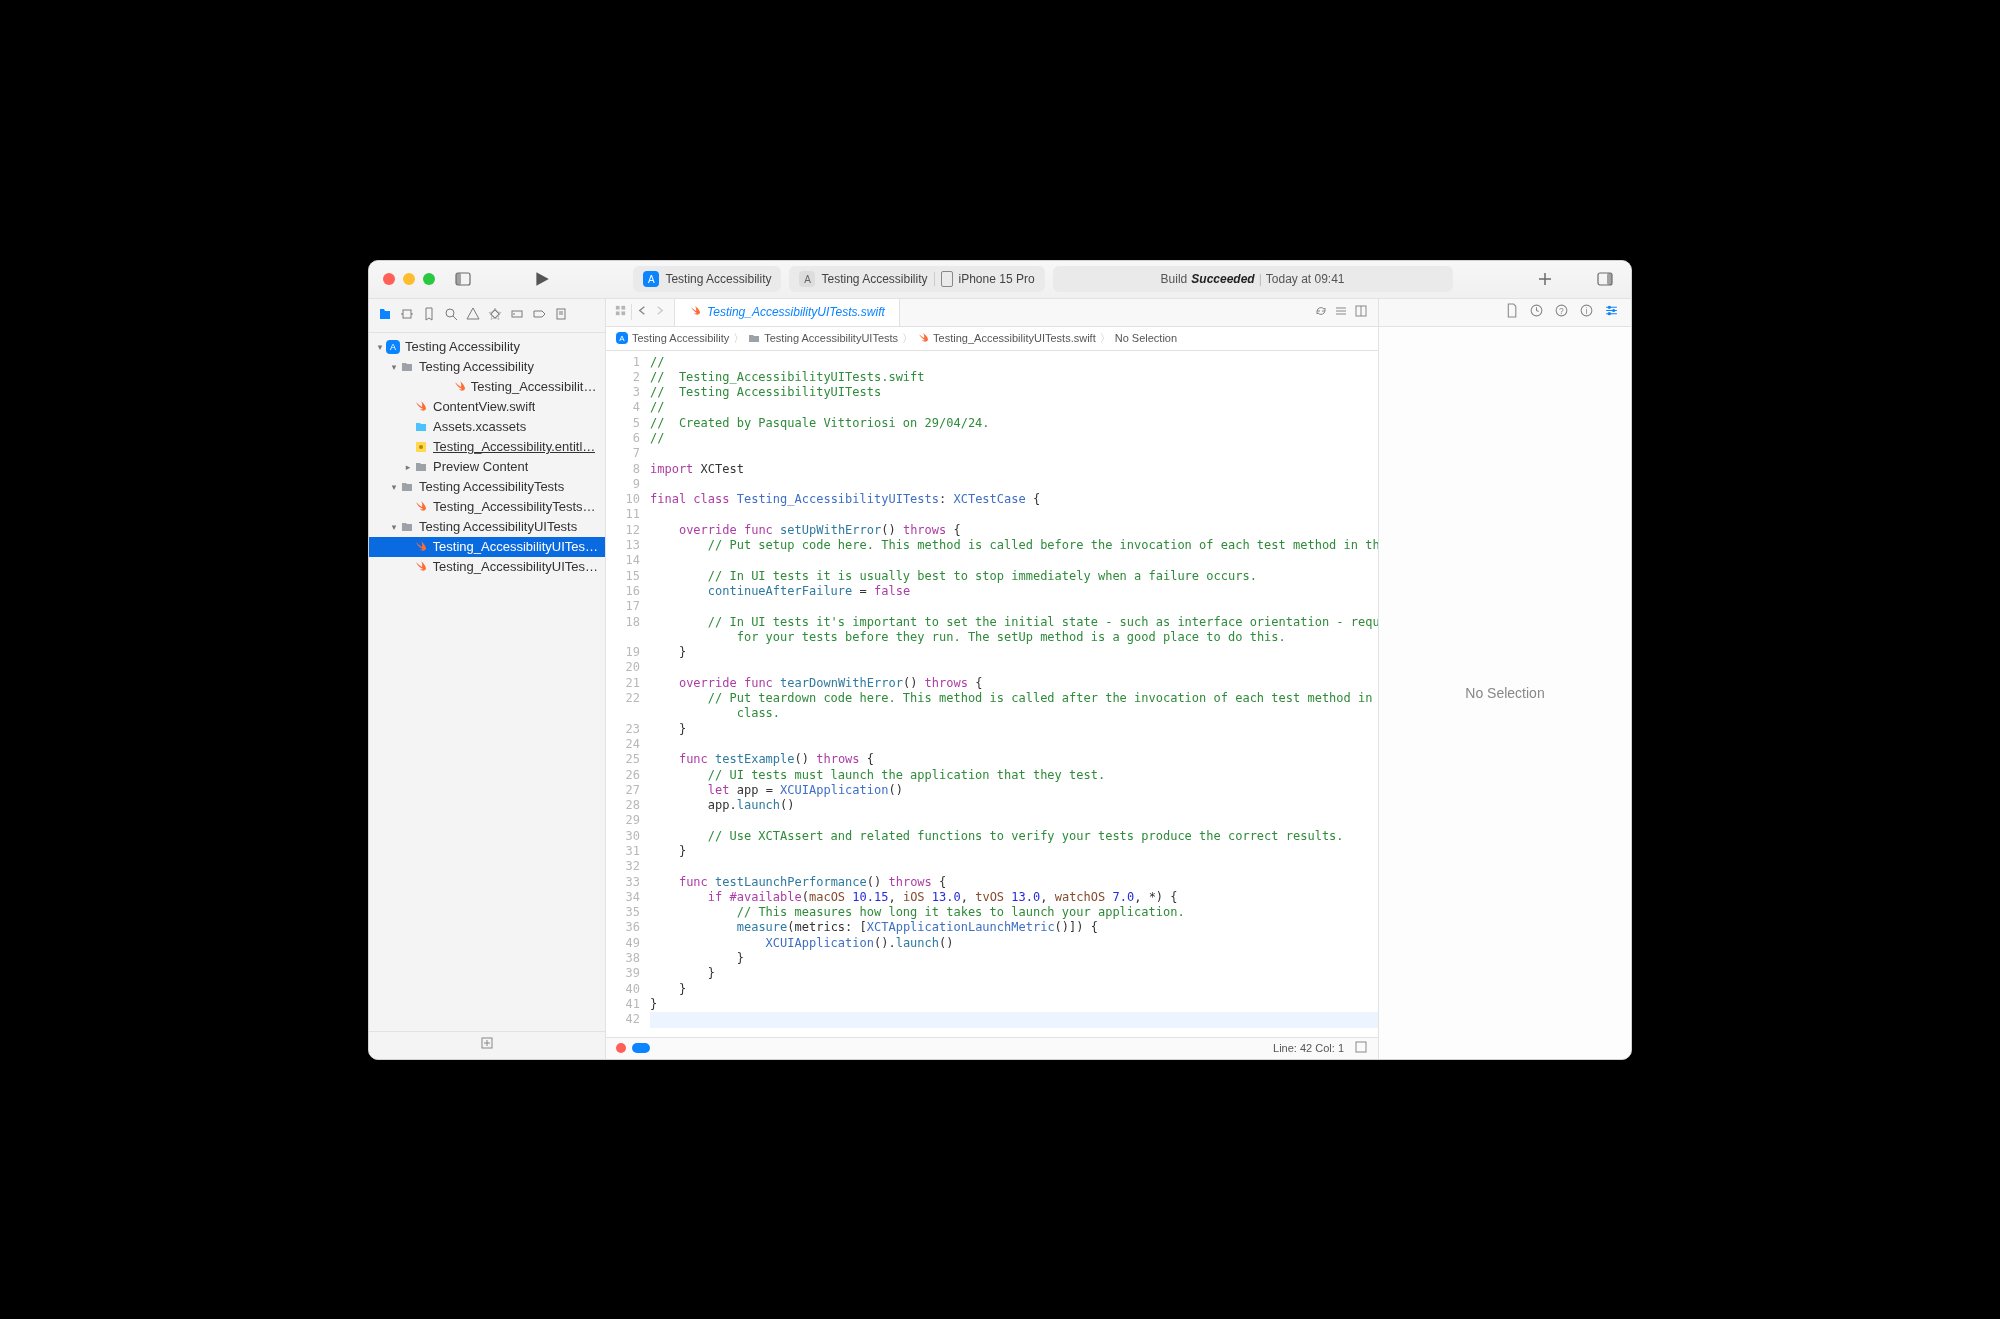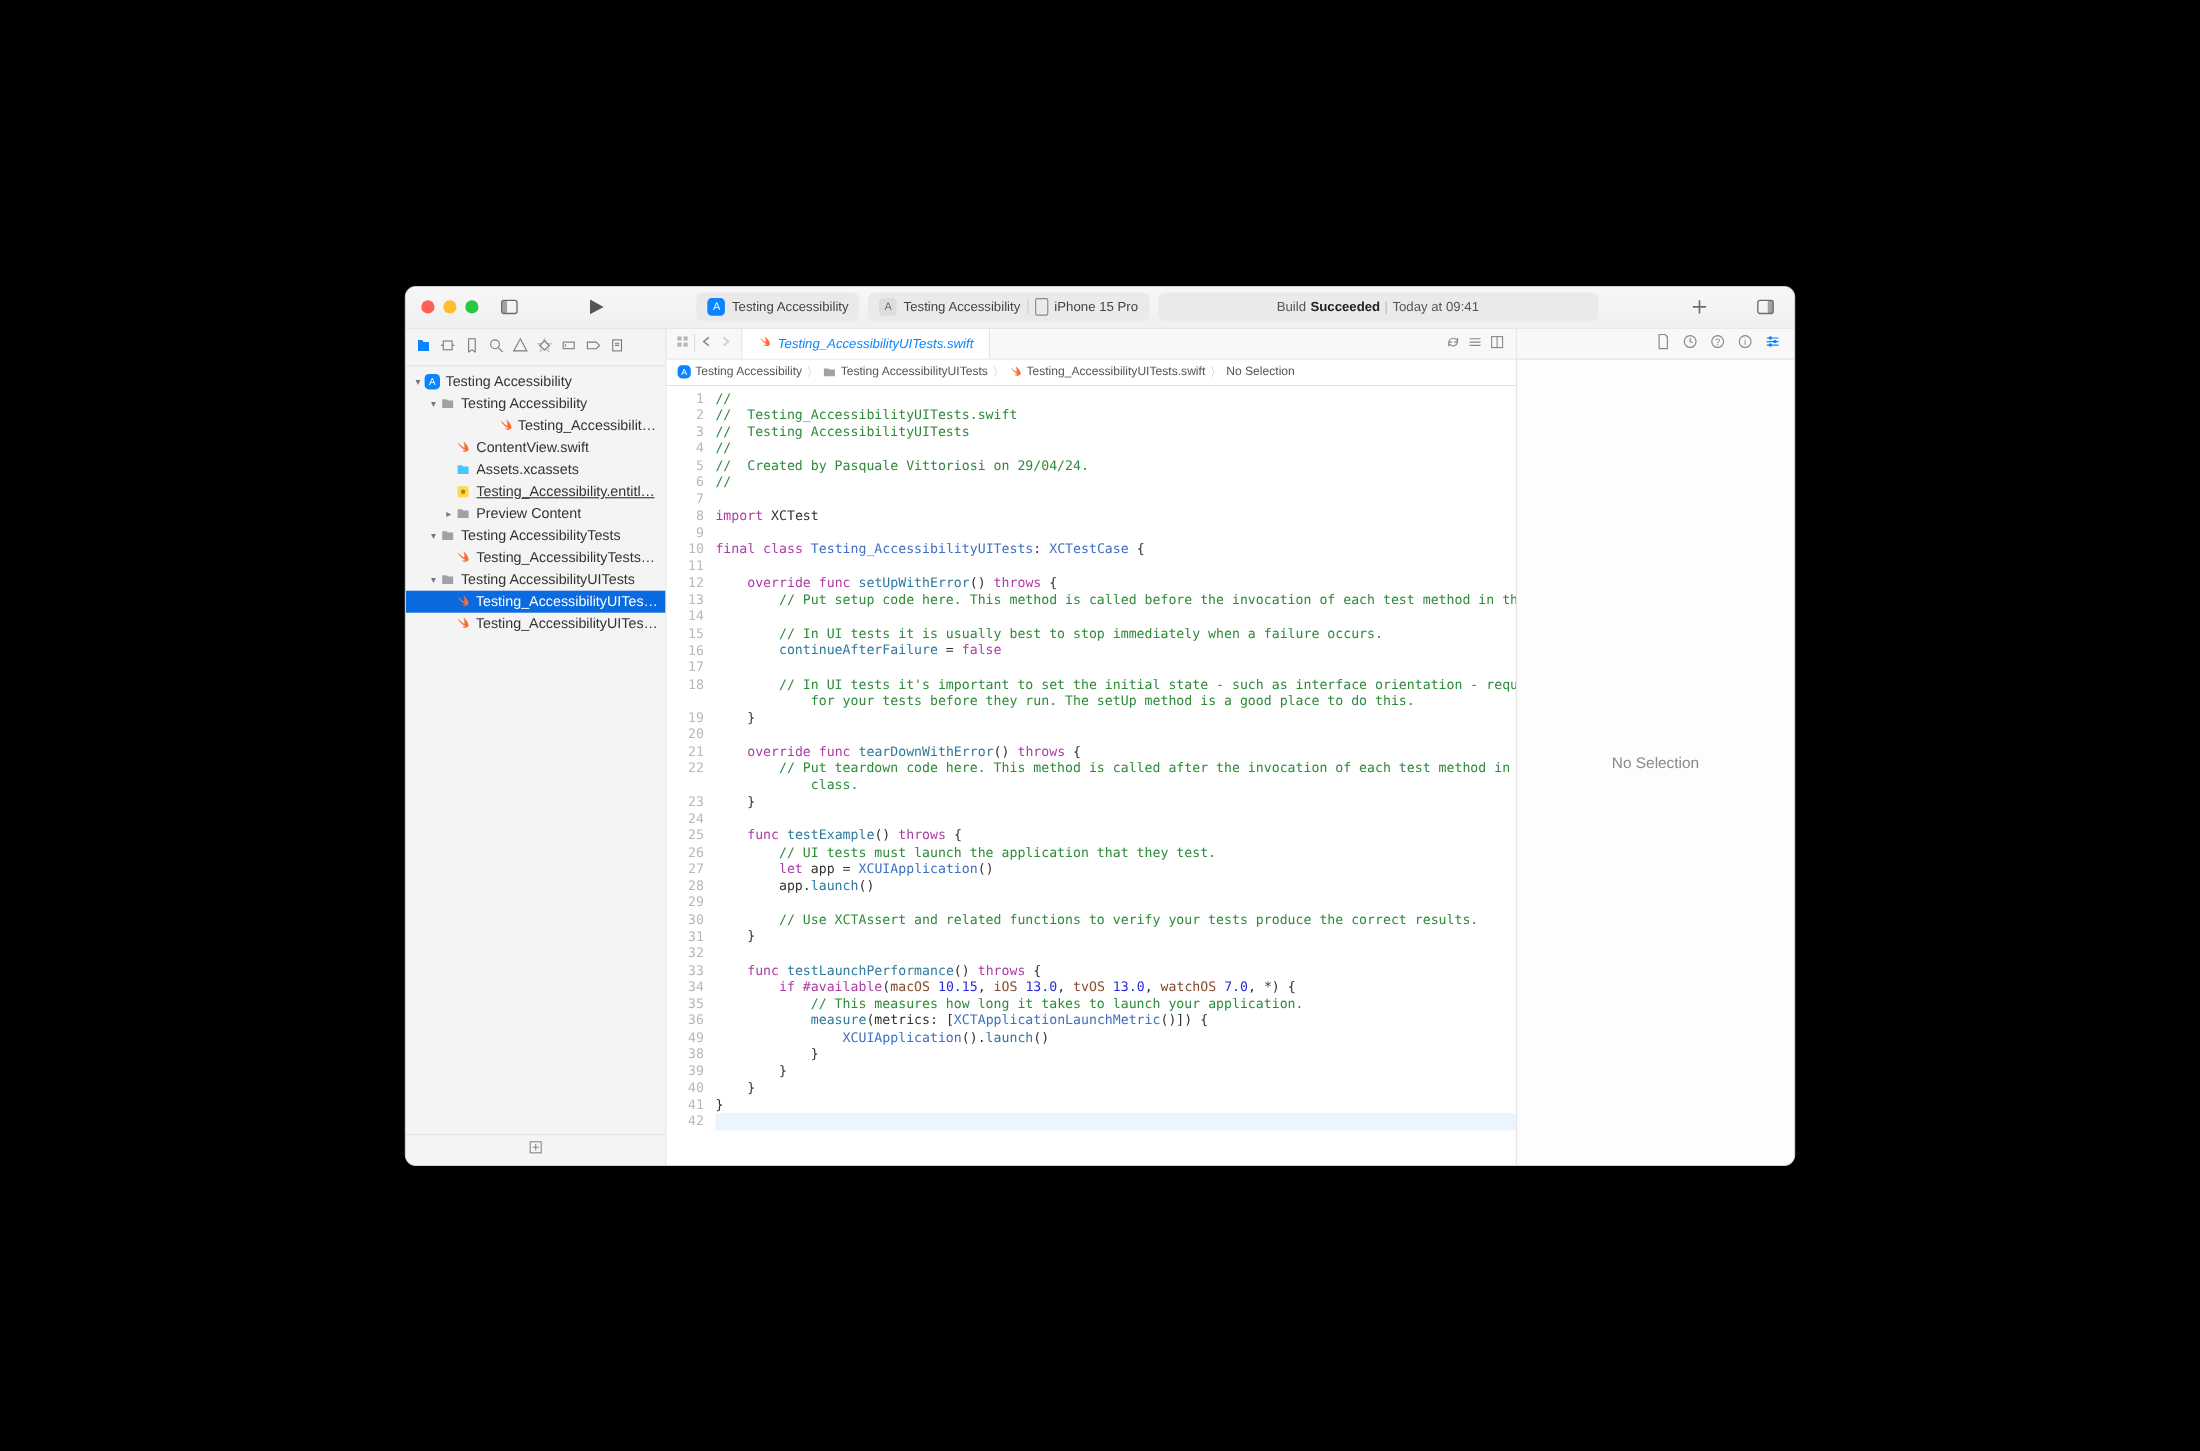--- a/index.html
+++ b/index.html
@@ -16,21 +16,21 @@
 .tl.grn { background: #28c840; }
 .tb-icon { color: #6b6b6b; padding: 4px 6px; display: flex; align-items: center; cursor: default; }
 .tb-icon svg { width: 16px; height: 16px; }
 .run-btn { color: #555; padding: 0 16px; }
 .run-btn svg { width: 18px; height: 18px; }
 
 .scheme-bar { flex: 1; display: flex; align-items: center; justify-content: center; gap: 8px; position: relative; }
 .scheme-pill { background: #eaeaea; border-radius: 6px; height: 26px; display: flex; align-items: center; gap: 6px; padding: 0 10px; font-size: 12px; color: #444; }
 .scheme-pill .sep { width: 1px; height: 14px; background: #ccc; }
 .status-cap { background: #eaeaea; border-radius: 6px; height: 26px; display: flex; align-items: center; padding: 0 12px; font-size: 12px; color: #555; min-width: 400px; justify-content: center; gap: 4px; }
-.status-cap b { color: #222; font-weight: 600; }
+.status-cap b { color: #222; font-weight: 600; font-style: italic; }
 .right-tb { display: flex; align-items: center; gap: 6px; padding: 0 12px; }
 .app-icon { width: 16px; height: 16px; background: #0a84ff; border-radius: 4px; display: inline-flex; align-items: center; justify-content: center; color: #fff; font-size: 10px; }
 .phone-icon { width: 12px; height: 16px; border: 1px solid #888; border-radius: 2px; display: inline-block; }
 
 
 .main { flex: 1; display: flex; min-height: 0; }
 .navigator { width: 237px; background: #f4f4f4; border-right: 1px solid #e2e2e2; display: flex; flex-direction: column; }
 .editor-col { flex: 1; display: flex; flex-direction: column; min-width: 0; }
 .inspector { width: 253px; border-left: 1px solid #e2e2e2; display: flex; flex-direction: column; background: #fdfdfd; }
 
@@ -474,20 +474,32 @@
 </span><span class="row">            <span class="tok-func">measure</span>(metrics: [<span class="tok-type">XCTApplicationLaunchMetric</span>()]) {
 </span><span class="row">                <span class="tok-type">XCUIApplication</span>().<span class="tok-func">launch</span>()
 </span><span class="row">            }
 </span><span class="row">        }
 </span><span class="row">    }
 </span><span class="row">}
 </span><span class="row cursor-line">
 </span></div>
       </div>
 
+      <div class="editor-footer">
+        <div class="dots">
+          <span class="dot" style="background:#ff5f57"></span>
+          <span style="background:#0a84ff;border-radius:5px;width:18px;height:10px;"></span>
+        </div>
+        <div class="right">
+          <span>Line: 42  Col: 1</span>
+          <span class="sq-ico"><svg viewBox="0 0 14 14">
+                  <rect x="2" y="2" width="10" height="10" fill="none" stroke="currentColor"></rect>
+                </svg></span>
+        </div>
+      </div>
     </div>
 
     <div class="inspector">
       <div class="insp-top">
         <span class="ico"><svg viewBox="0 0 14 14">
                 <path d="M4 1h5l2 2v10H4z" fill="none" stroke="currentColor"></path>
               </svg></span>
         <span class="ico"><svg viewBox="0 0 14 14">
                 <circle cx="7" cy="7" r="5" fill="none" stroke="currentColor"></circle>
                 <path d="M7 4v3l2 1" stroke="currentColor" fill="none"></path>

